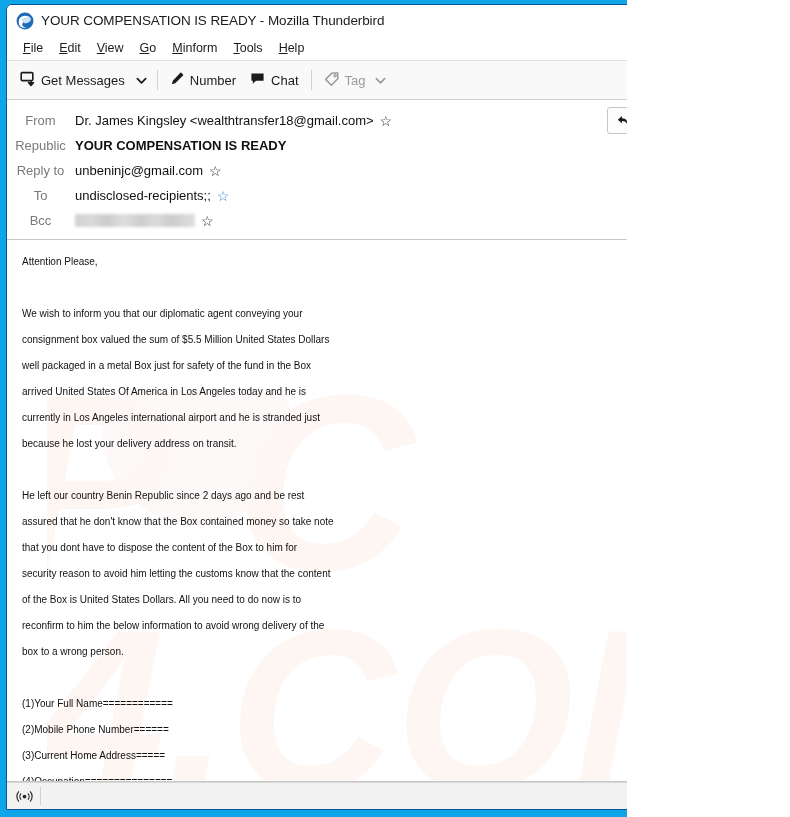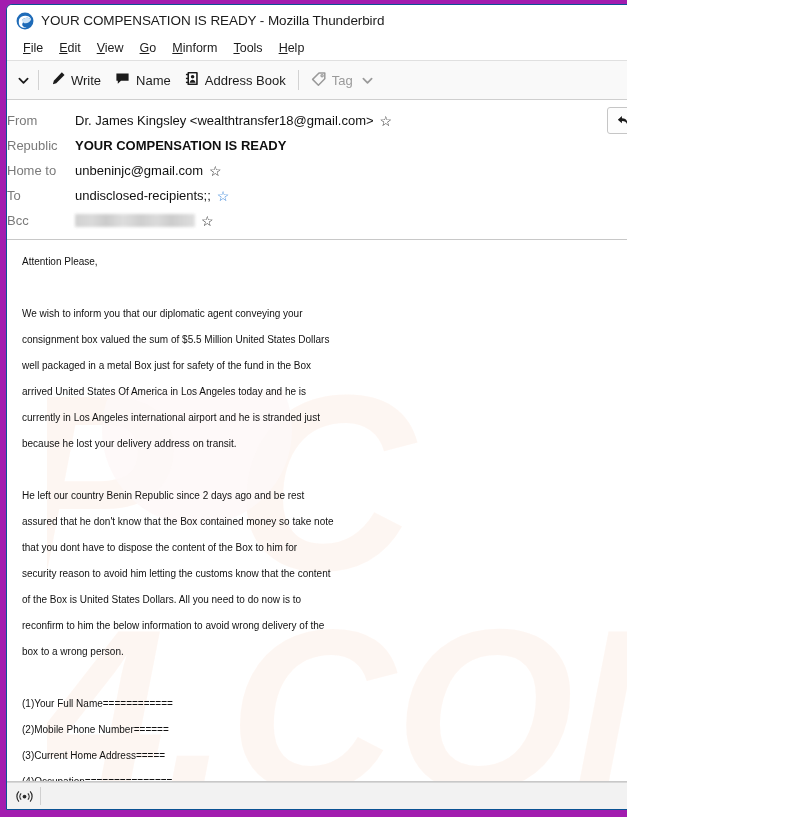--- a/index.html
+++ b/index.html
@@ -10,21 +10,21 @@
   body {
     font-family: "Liberation Sans", sans-serif;
     -webkit-font-smoothing: antialiased;
   }
 
   #app {
     position: relative;
     width: 627px;
     height: 817px;
     box-sizing: border-box;
-    background: #a21caf;
+    background: #0ea5e9;
     overflow: hidden;
   }
 
   
   .win-frame {
     position: absolute;
     left: 6px;
     top: 4px;
     width: 778px;
     height: 806px;
@@ -160,21 +160,21 @@
   }
   .hdr-row {
     display: flex;
     align-items: center;
     min-height: 23px;
     padding: 1px 0;
   }
   .hdr-label {
     width: 68px;
     min-width: 68px;
-    text-align: left;
+    text-align: center;
     font-size: 13px;
     color: #7a7a7a;
     padding-right: 1px;
     box-sizing: border-box;
     white-space: nowrap;
   }
   .hdr-value {
     font-size: 13px;
     color: #101010;
     display: flex;
@@ -355,55 +355,50 @@
       <div class="menu-item"><u>F</u><span>ile</span></div>
       <div class="menu-item"><u>E</u><span>dit</span></div>
       <div class="menu-item"><u>V</u><span>iew</span></div>
       <div class="menu-item"><u>G</u><span>o</span></div>
       <div class="menu-item"><u>M</u><span>inform</span></div>
       <div class="menu-item"><u>T</u><span>ools</span></div>
       <div class="menu-item"><u>H</u><span>elp</span></div>
     </div>
 
     <div class="toolbar">
+      <div class="tbtn">
+        <span>
+          <svg width="16" height="16" viewBox="0 0 16 16">
+            <rect x="1.2" y="1.6" width="11.6" height="8" rx="1" fill="none" stroke="#1b1b1b" stroke-width="1.6"></rect>
+            <path d="M11 9.8 L11 13.2 M11 14.6 L8.4 11.6 L13.6 11.6 Z" fill="#1b1b1b" stroke="#1b1b1b" stroke-width="1.4" stroke-linejoin="round"></path>
+          </svg>
+        </span>
+        <span>Get Messages</span>
+      </div>
       <div class="tbtn-caret">
         <svg width="11" height="11" viewBox="0 0 12 12">
             <path d="M1.5 4 L6 8.5 L10.5 4" fill="none" stroke="#1b1b1b" stroke-width="1.9" stroke-linecap="round" stroke-linejoin="round"></path>
           </svg>
       </div>
       <div class="tsep"></div>
       <div class="tbtn">
         <span>
           <svg width="15" height="15" viewBox="0 0 16 16">
             <path d="M11.6 1.4 L14.4 4.2 L5.6 13 L2 14 L3 10.4 Z" fill="#1b1b1b"></path>
           </svg>
         </span>
-        <span>Write</span>
+        <span>Number</span>
       </div>
       <div class="tbtn">
         <span>
           <svg width="16" height="16" viewBox="0 0 16 16">
             <path d="M1.4 2.6 h12.2 v7.2 h-7.6 l-3.2 3 v-3 h-1.4 Z" fill="#1b1b1b"></path>
           </svg>
         </span>
-        <span>Name</span>
-      </div>
-      <div class="tbtn">
-        <span>
-          <svg width="15" height="15" viewBox="0 0 16 16">
-            <rect x="2.6" y="1" width="11" height="14" rx="1" fill="#1b1b1b"></rect>
-            <rect x="4.3" y="2.6" width="7.6" height="10.8" fill="#ffffff"></rect>
-            <circle cx="8.1" cy="6.2" r="1.9" fill="#1b1b1b"></circle>
-            <path d="M4.9 12.6 c0.5-2.4 1.9-3.4 3.2-3.4 s2.7 1 3.2 3.4 Z" fill="#1b1b1b"></path>
-            <rect x="1" y="3" width="2.4" height="1.5" fill="#1b1b1b"></rect>
-            <rect x="1" y="7.2" width="2.4" height="1.5" fill="#1b1b1b"></rect>
-            <rect x="1" y="11.4" width="2.4" height="1.5" fill="#1b1b1b"></rect>
-          </svg>
-        </span>
-        <span>Address Book</span>
+        <span>Chat</span>
       </div>
       <div class="tsep"></div>
       <div class="tbtn disabled">
         <span>
           <svg width="16" height="16" viewBox="0 0 16 16">
             <path d="M1.6 8.4 L8 2 h5.8 v5.8 L7.4 14.2 Z" fill="none" stroke="#9a9a9a" stroke-width="1.5" stroke-linejoin="round"></path>
             <circle cx="11.1" cy="4.8" r="1.1" fill="none" stroke="#9a9a9a" stroke-width="1.2"></circle>
           </svg>
         </span>
         <span>Tag</span>
@@ -431,21 +426,21 @@
       </div>
 
       <div class="hdr-row">
         <div class="hdr-label">Republic</div>
         <div class="hdr-value subject">
           <span>YOUR COMPENSATION IS READY</span>
         </div>
       </div>
 
       <div class="hdr-row">
-        <div class="hdr-label">Home to</div>
+        <div class="hdr-label">Reply to</div>
         <div class="hdr-value">
           <span>unbeninjc@gmail.com</span>
           <span class="star">☆</span>
         </div>
       </div>
 
       <div class="hdr-row">
         <div class="hdr-label">To</div>
         <div class="hdr-value">
           <span>undisclosed-recipients;;</span>

